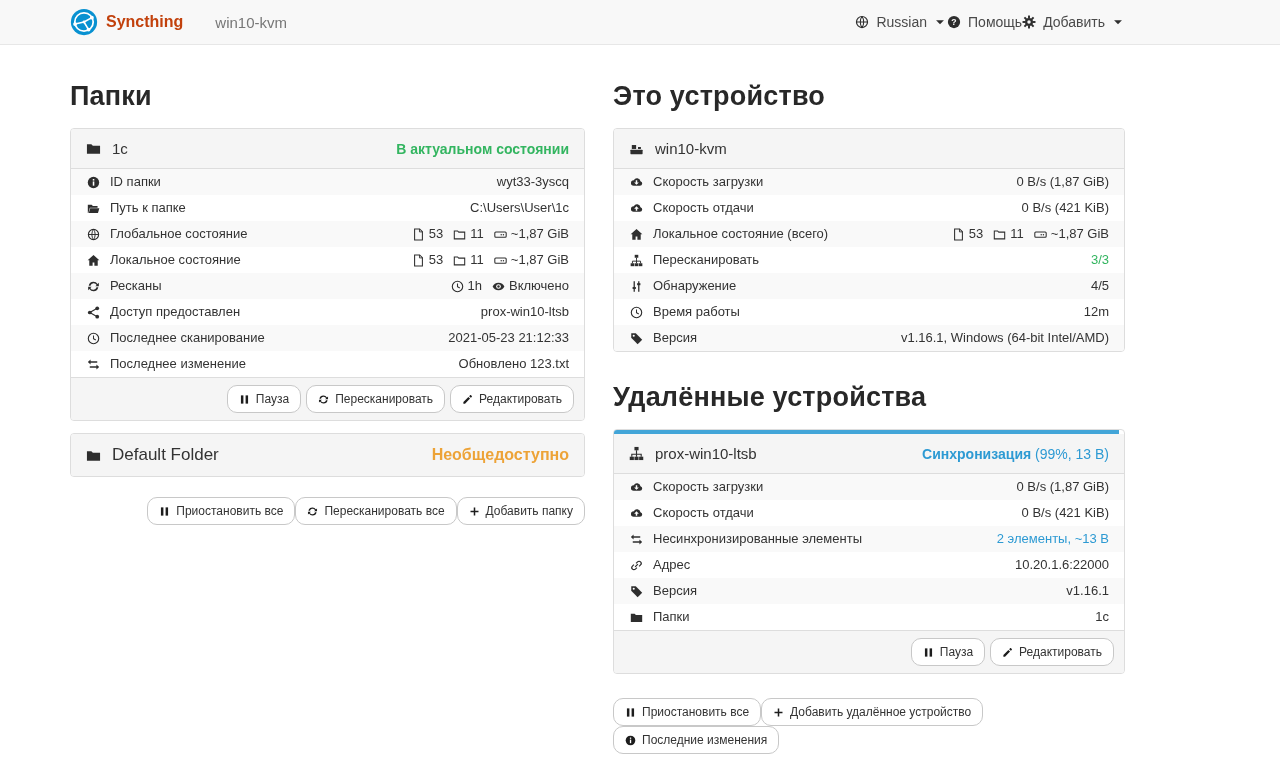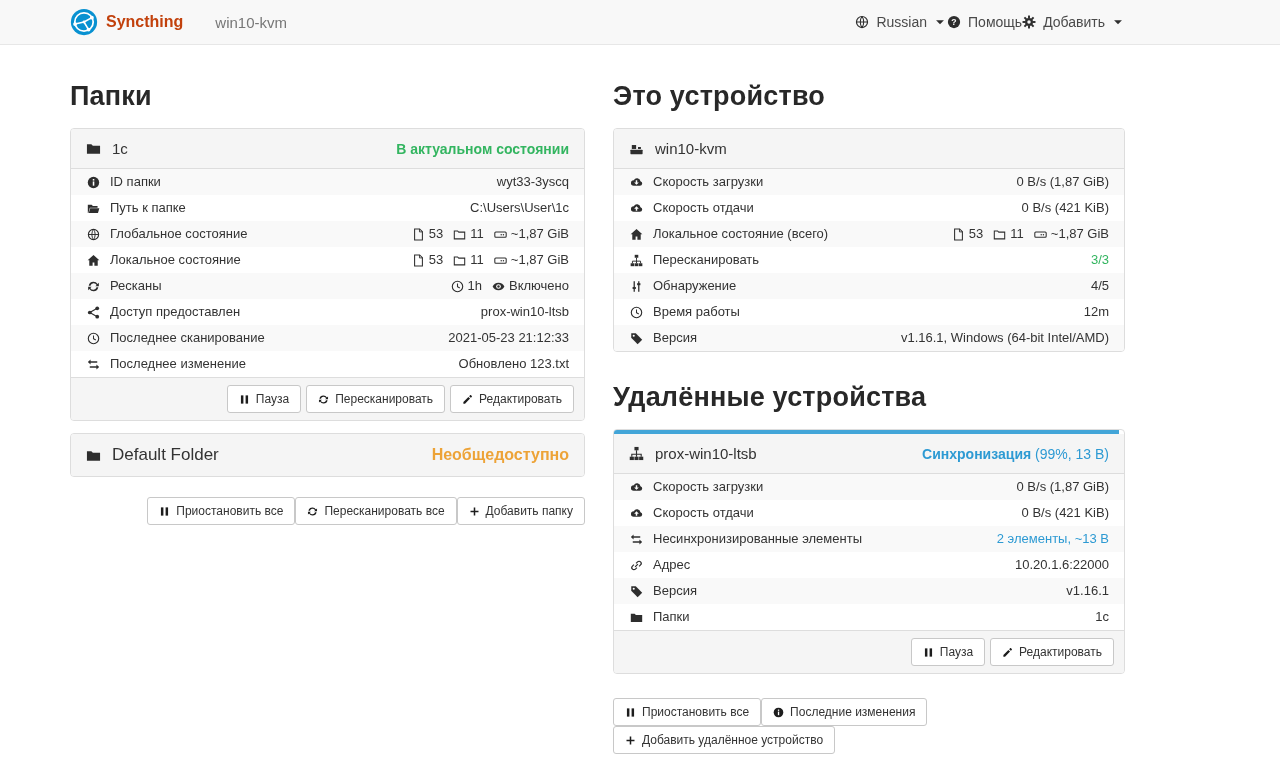--- a/index.html
+++ b/index.html
@@ -48,21 +48,21 @@
   .row-label { display:flex; align-items:center; gap:9px; color:#333; }
   .row-label .icon { color:#2e2e2e; width:15px; justify-content:center; }
   .row-value { margin-left:auto; display:flex; align-items:center; gap:10px; color:#333; }
   .val-seg { display:flex; align-items:center; gap:4px; }
   .val-seg .icon { color:#2e2e2e; }
   .val-link { cursor:pointer; }
 
   .panel-footer { background:#f5f5f5; border-top:1px solid #ddd; padding:7px 10px; display:flex; justify-content:flex-end; gap:5px; }
 
   .btn { display:inline-flex; align-items:center; gap:6px; background:#fff; border:1px solid #c8c8c8;
-         border-radius:3px; padding:6px 11px; font-size:12px; color:#333; cursor:pointer;
+         border-radius:10px; padding:6px 11px; font-size:12px; color:#333; cursor:pointer;
          font-family:"Liberation Sans", sans-serif; }
   .btn .icon { font-size:11px; color:#1d1d1d; }
 
   .actions-row { display:flex; flex-wrap:wrap; justify-content:flex-end; margin-top:20px; }
   .actions-row.left-align { justify-content:flex-start; margin-top:24px; }
 </style>
 </head>
 <body>
 
 <nav class="navbar">
@@ -710,30 +710,30 @@
             <svg viewBox="0 0 16 16" fill="currentColor" xmlns="http://www.w3.org/2000/svg">
               <rect x="2.8" y="2" width="3.6" height="12"></rect>
               <rect x="9.6" y="2" width="3.6" height="12"></rect>
             </svg>
           </span>
           <span>Приостановить все</span>
         </button>
         <button class="btn">
           <span class="icon">
             <svg viewBox="0 0 16 16" fill="currentColor" xmlns="http://www.w3.org/2000/svg">
+              <path d="M6.9 2.2h2.2v4.7h4.7v2.2H9.1v4.7H6.9V9.1H2.2V6.9h4.7z"></path>
+            </svg>
+          </span>
+          <span>Добавить удалённое устройство</span>
+        </button>
+        <button class="btn">
+          <span class="icon">
+            <svg viewBox="0 0 16 16" fill="currentColor" xmlns="http://www.w3.org/2000/svg">
               <circle cx="8" cy="8" r="7"></circle>
               <rect x="7.1" y="6.7" width="1.9" height="5.2" fill="#fff"></rect>
               <rect x="7.1" y="3.7" width="1.9" height="1.9" fill="#fff"></rect>
             </svg>
           </span>
           <span>Последние изменения</span>
-        </button>
-        <button class="btn">
-          <span class="icon">
-            <svg viewBox="0 0 16 16" fill="currentColor" xmlns="http://www.w3.org/2000/svg">
-              <path d="M6.9 2.2h2.2v4.7h4.7v2.2H9.1v4.7H6.9V9.1H2.2V6.9h4.7z"></path>
-            </svg>
-          </span>
-          <span>Добавить удалённое устройство</span>
         </button>
       </div>
   </div>
 </div>
 
 </body></html>

